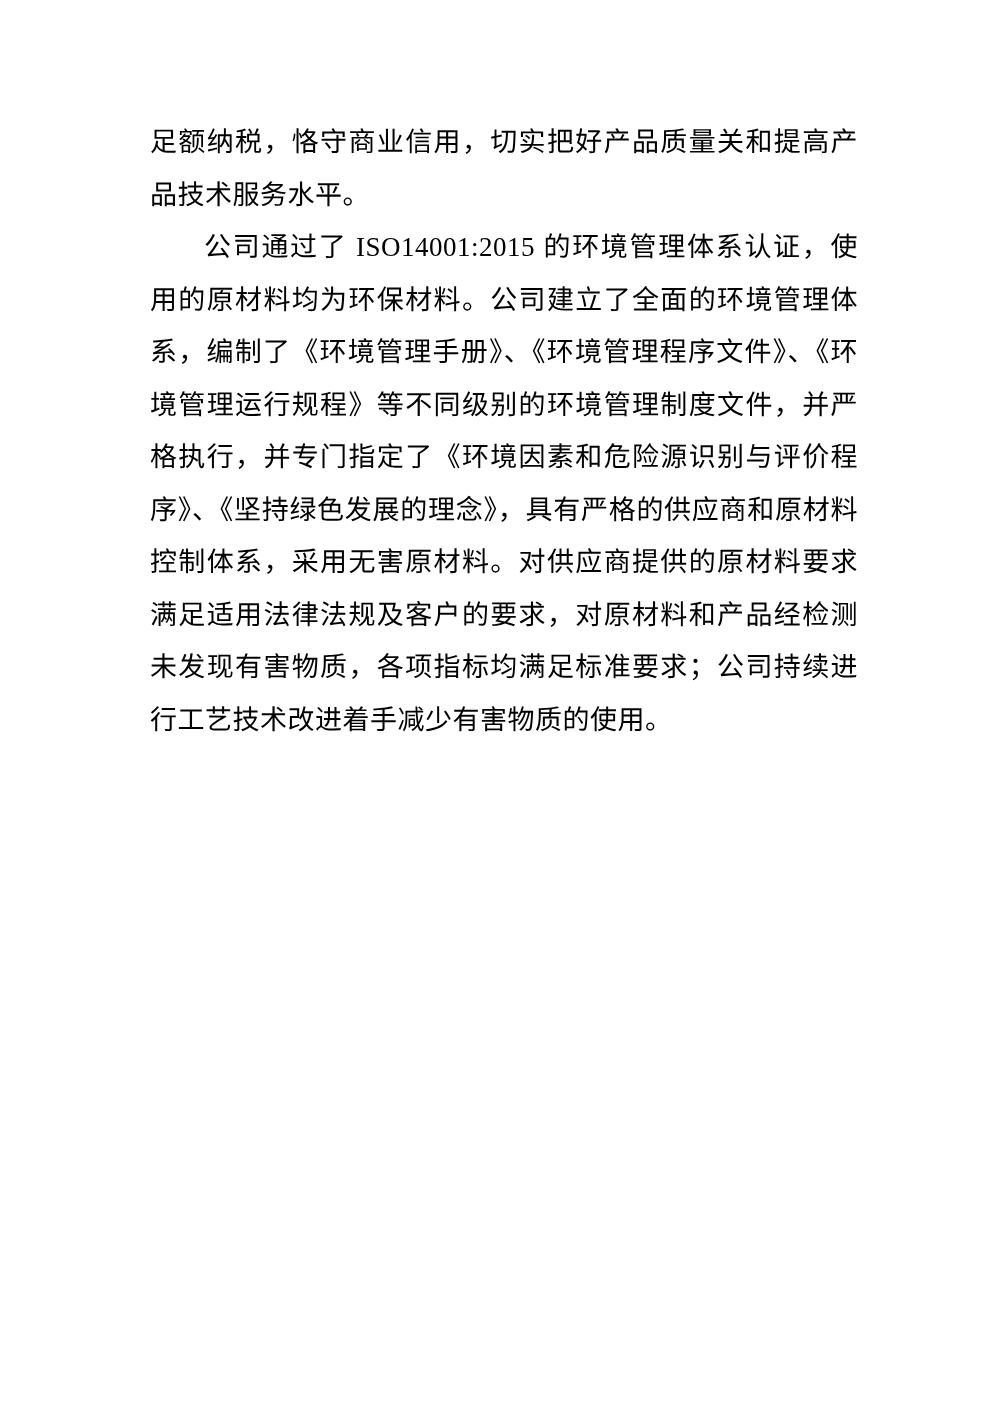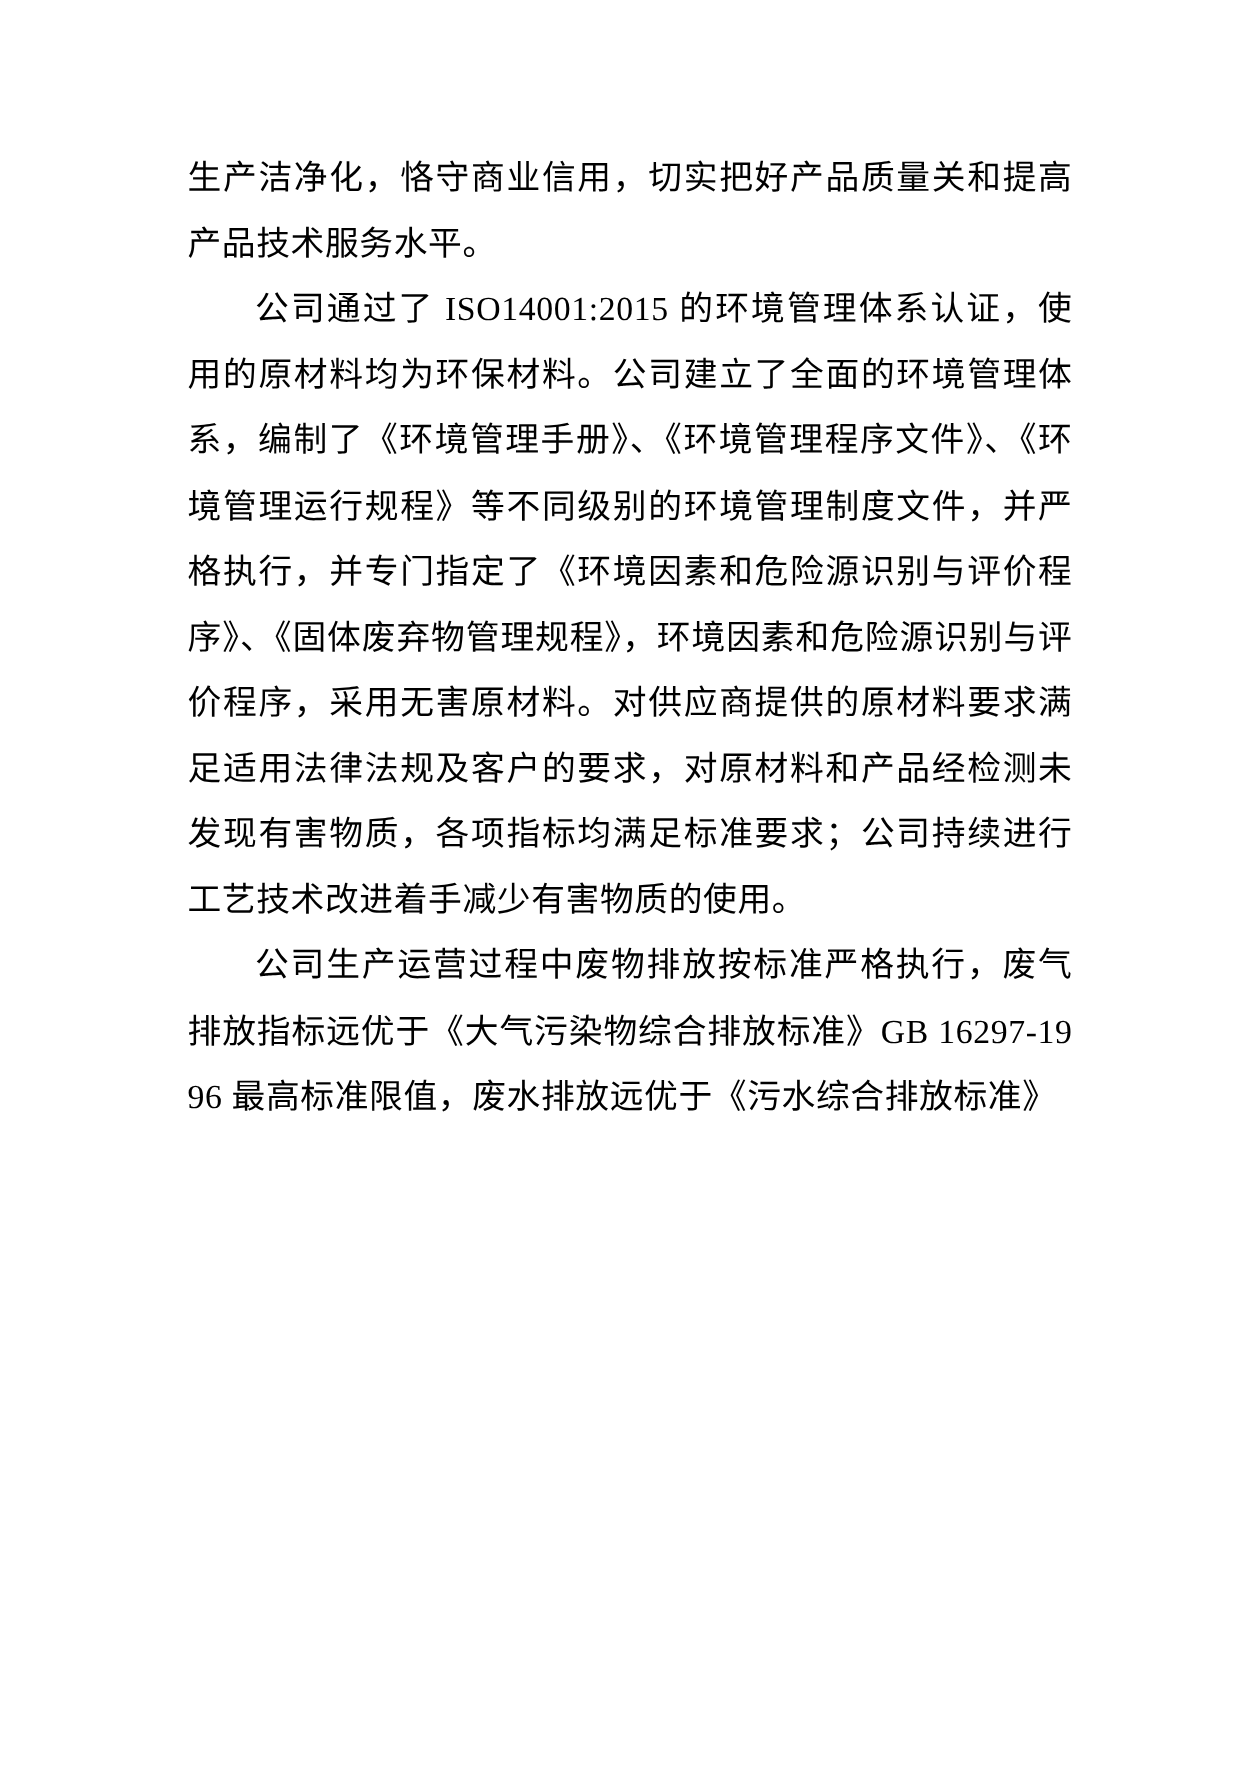--- a/index.html
+++ b/index.html
@@ -42,17 +42,16 @@
     text-indent: 2em;
     letter-spacing: 0.5px;
     margin: 14px 0 26px 0;
   }
 </style>
 </head>
 <body>
 
 <div class="page">
   <div class="content">
-    <p class="para no-indent">生产洁净化，恪守商业信用，切实把好产品质量关和提高产品技术服务水平。</p>
-    <p class="para">公司通过了 ISO14001:2015 的环境管理体系认证，使用的原材料均为环保材料。公司建立了全面的环境管理体系，编制了《环境管理手册》、《环境管理程序文件》、《环境管理运行规程》等不同级别的环境管理制度文件，并严格执行，并专门指定了《环境因素和危险源识别与评价程序》、《固体废弃物管理规程》，环境因素和危险源识别与评价程序，采用无害原材料。对供应商提供的原材料要求满足适用法律法规及客户的要求，对原材料和产品经检测未发现有害物质，各项指标均满足标准要求；公司持续进行工艺技术改进着手减少有害物质的使用。</p>
-    <p class="para">公司生产运营过程中废物排放按标准严格执行，废气排放指标远优于《大气污染物综合排放标准》GB 16297-1996 最高标准限值，废水排放远优于《污水综合排放标准》</p>
+    <p class="para no-indent">足额纳税，恪守商业信用，切实把好产品质量关和提高产品技术服务水平。</p>
+    <p class="para">公司通过了 ISO14001:2015 的环境管理体系认证，使用的原材料均为环保材料。公司建立了全面的环境管理体系，编制了《环境管理手册》、《环境管理程序文件》、《环境管理运行规程》等不同级别的环境管理制度文件，并严格执行，并专门指定了《环境因素和危险源识别与评价程序》、《坚持绿色发展的理念》，具有严格的供应商和原材料控制体系，采用无害原材料。对供应商提供的原材料要求满足适用法律法规及客户的要求，对原材料和产品经检测未发现有害物质，各项指标均满足标准要求；公司持续进行工艺技术改进着手减少有害物质的使用。</p>
   </div>
 </div>
 
 </body></html>

